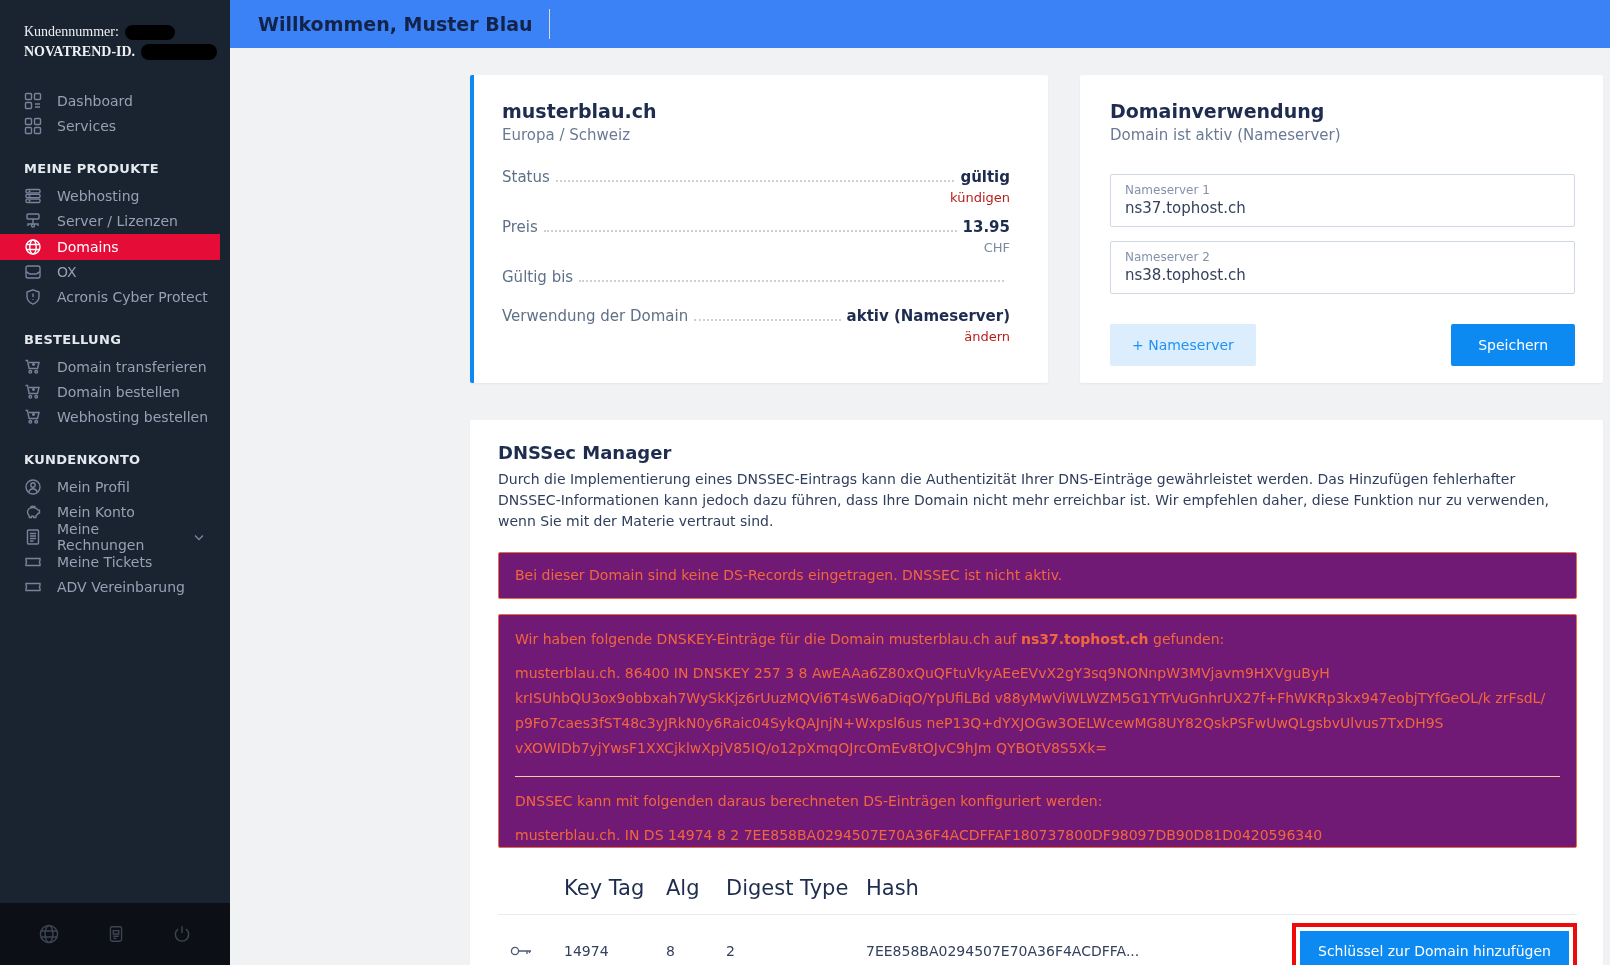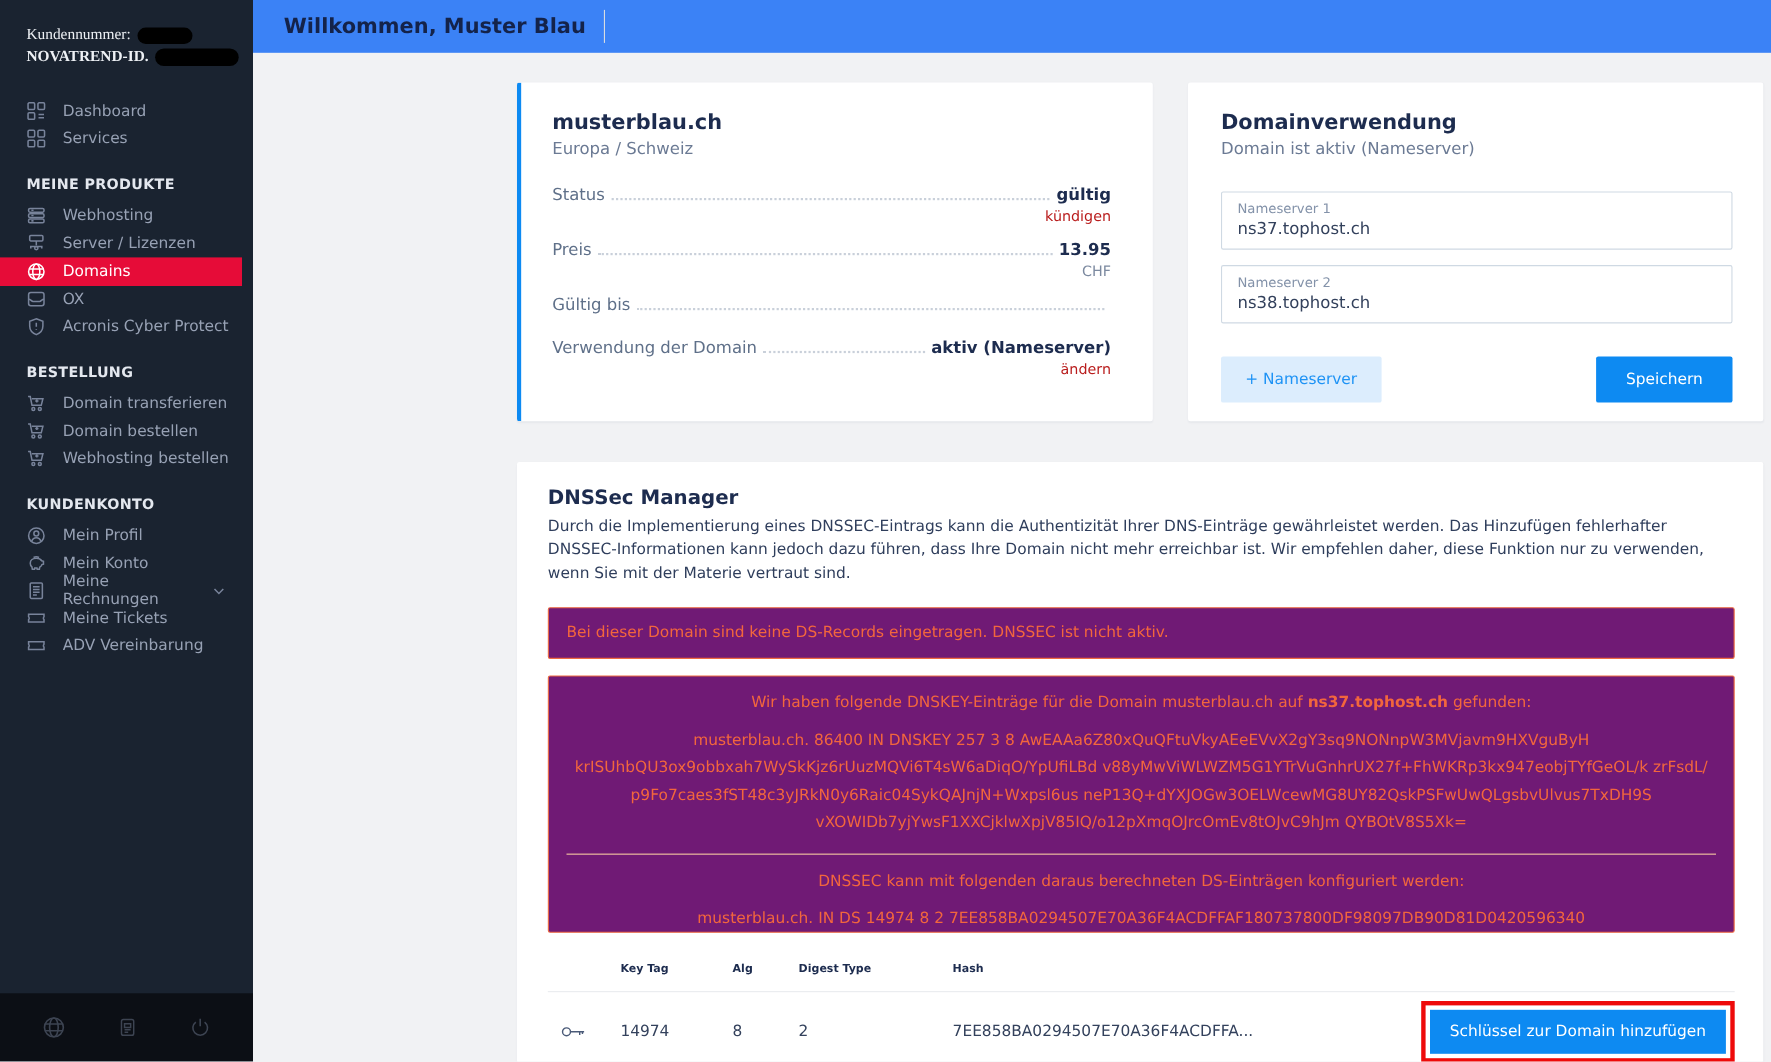--- a/index.html
+++ b/index.html
@@ -97,28 +97,28 @@
   
   .card.dnssec { margin-top:37px; width:100%; min-height:515px; padding:22px 26px 34px 28px; }
   .card.dnssec h2 { font-size:18px; }
   .desc { font-size:14px; color:#2f3e5c; line-height:1.5; margin-top:6px; }
 
   .alert {
     background:#701a75; border:1px solid #ee6a41; border-radius:2px;
     color:#f2663d; font-size:14px; line-height:1.45;
   }
   .alert.one { margin-top:20px; padding:12px 16px 13px; }
-  .alert.two { margin-top:15px; padding:14px 16px 2px;text-align:center; }
+  .alert.two { margin-top:15px; padding:14px 16px 2px; }
   .keyblock { margin-top:13px; }
   .keyblock div { margin-top:5px; word-break:break-all; }
   .alert hr { border:none; border-top:1px solid #f7cba2; margin:17px 0 14px; }
   .ds-record { margin-top:14px; word-break:break-all; }
 
   .dstable { margin-top:28px; }
-  .thead { display:flex; font-size:10px; font-weight:bold; color:#1d2c4f; padding-bottom:14px; }
+  .thead { display:flex; font-size:21px; font-weight:normal; color:#1d2c4f; padding-bottom:14px; }
   .c-icon { width:66px; padding-left:12px; }
   .c-keytag { width:102px; }
   .c-alg { width:60px; }
   .c-digest { width:140px; }
   .c-hash { flex:1; }
   .tdiv { border-top:1px solid #e9ebef; }
   .trow { display:flex; align-items:center; font-size:14px; color:#33415c; margin-top:8px; }
   .trow .c-icon svg { color:#4a5a78; }
   .redbox { border:4px solid #ee0a0a; padding:4px; margin-left:12px; }
   .btn-addkey { background:#0d8af2; color:#fff; font-size:14px; padding:12px 18px; border:none; font-family:inherit; cursor:pointer; }

